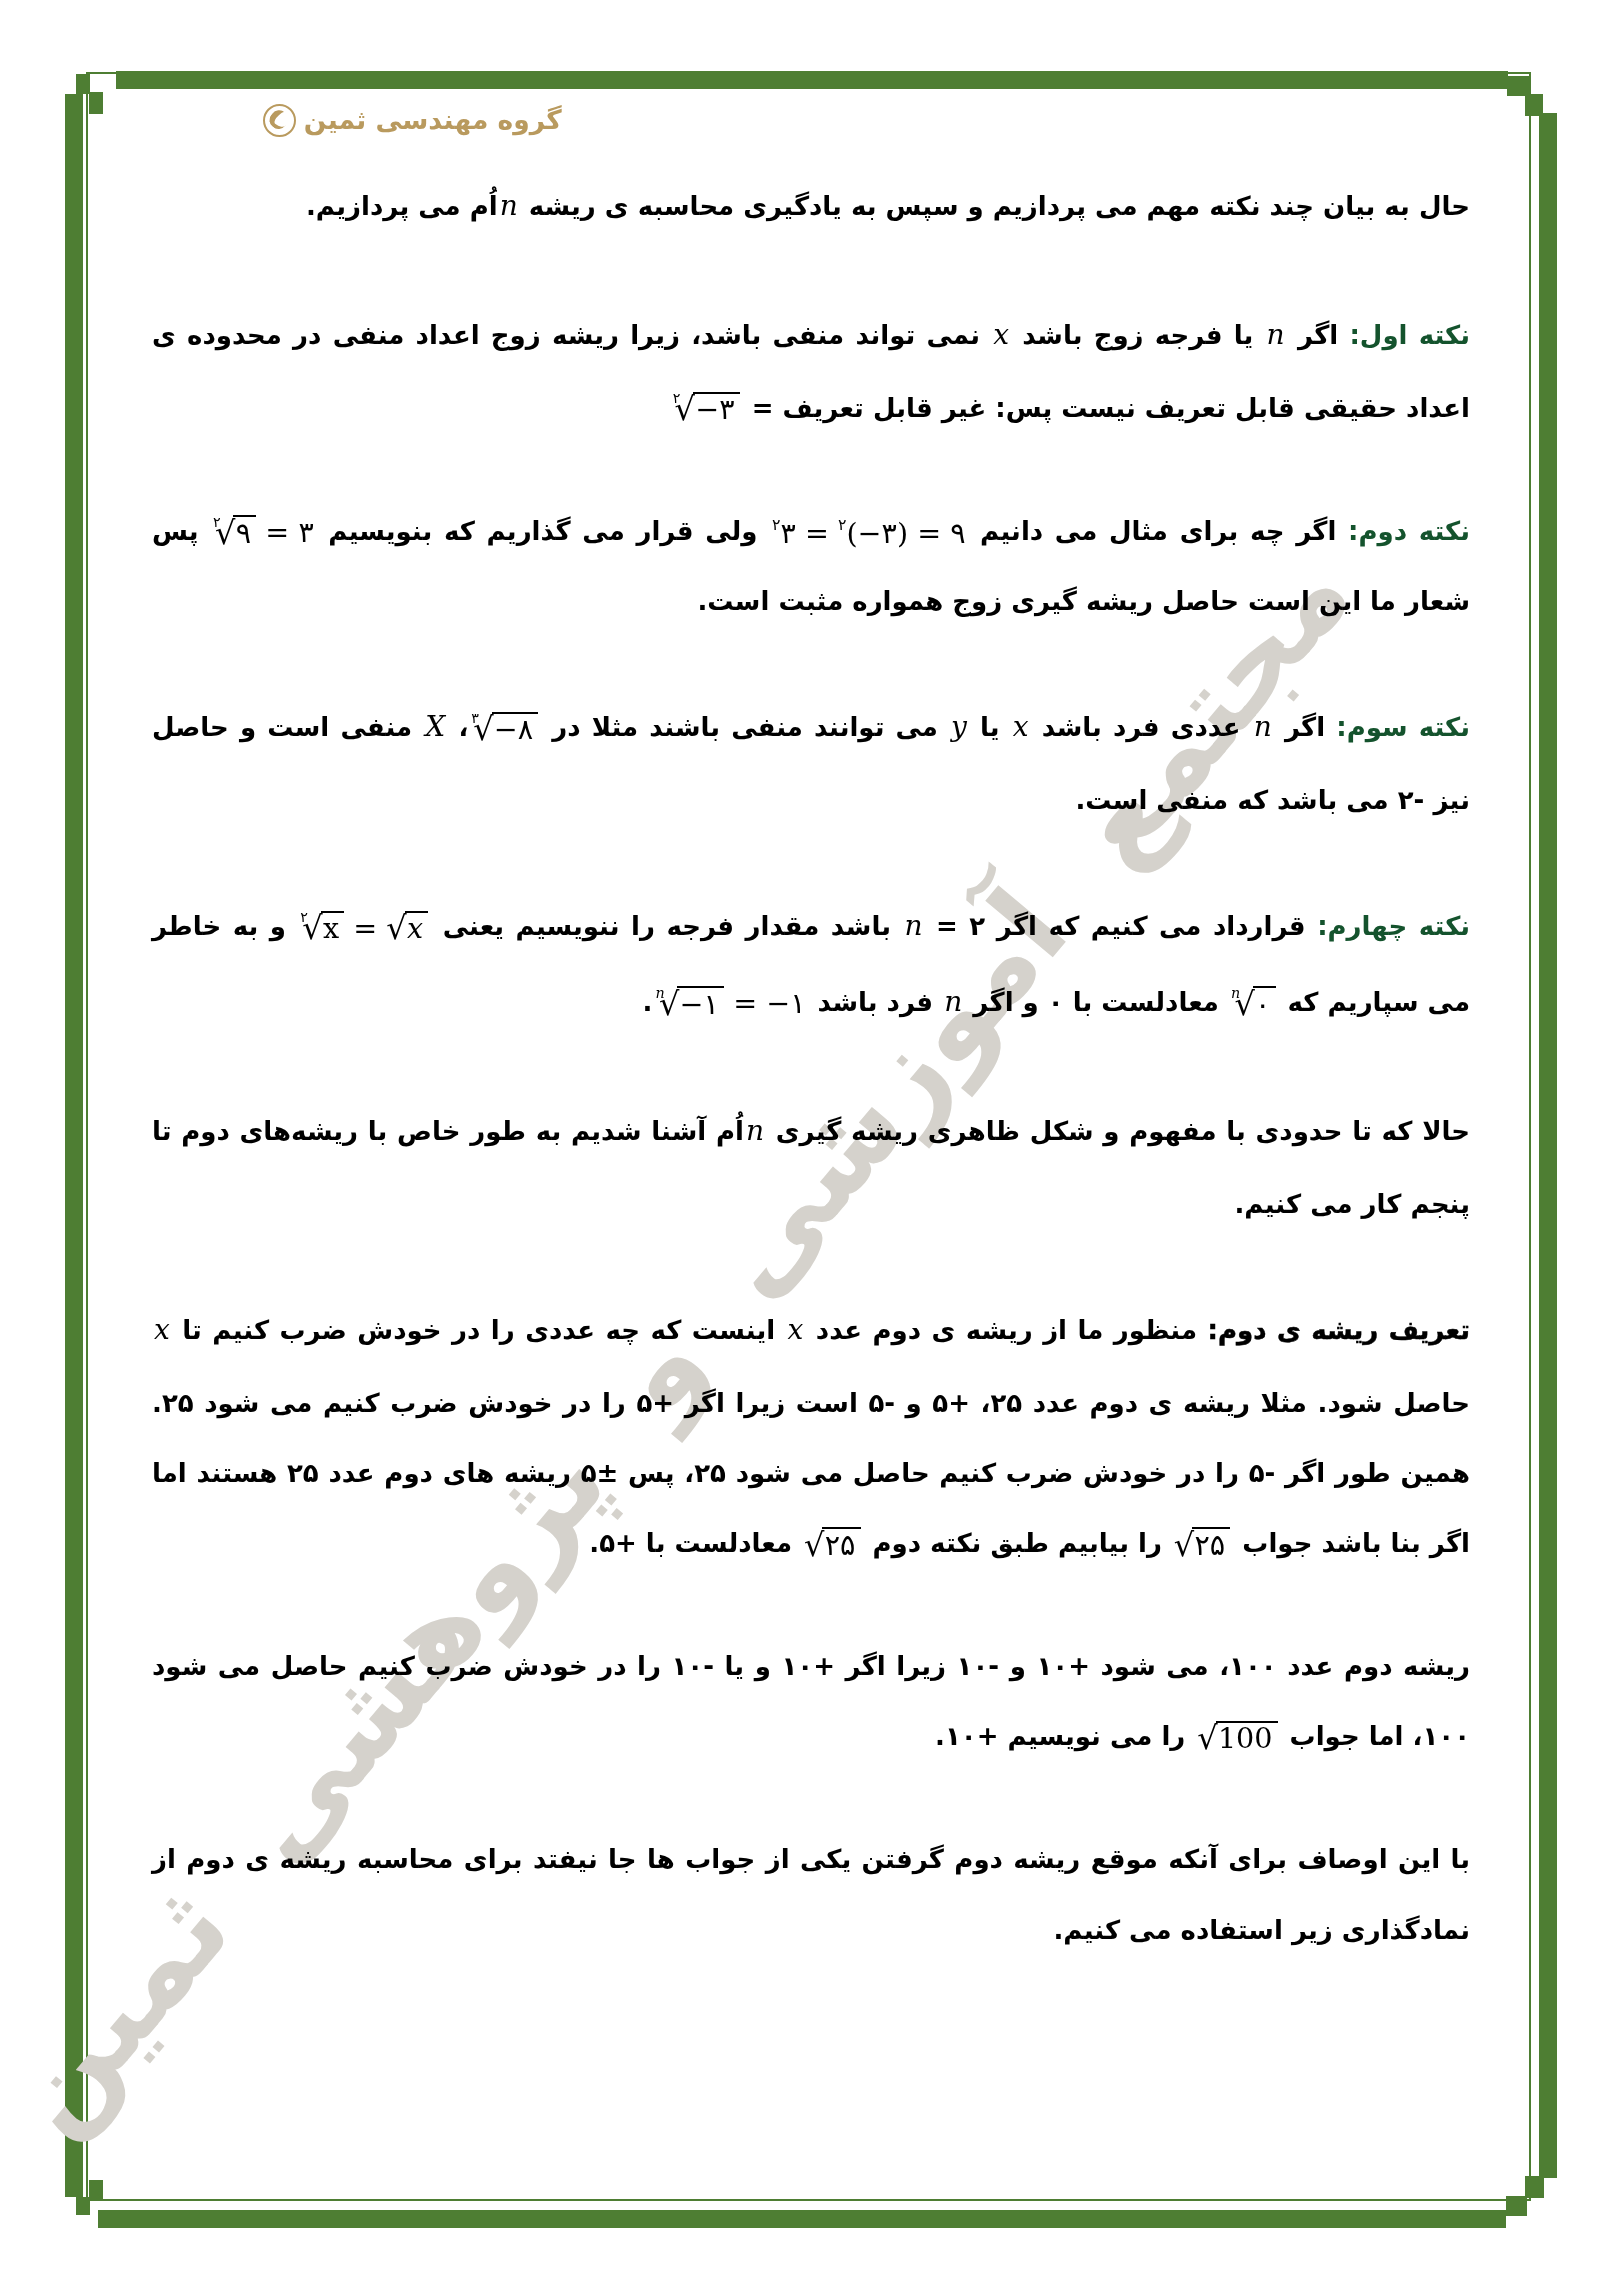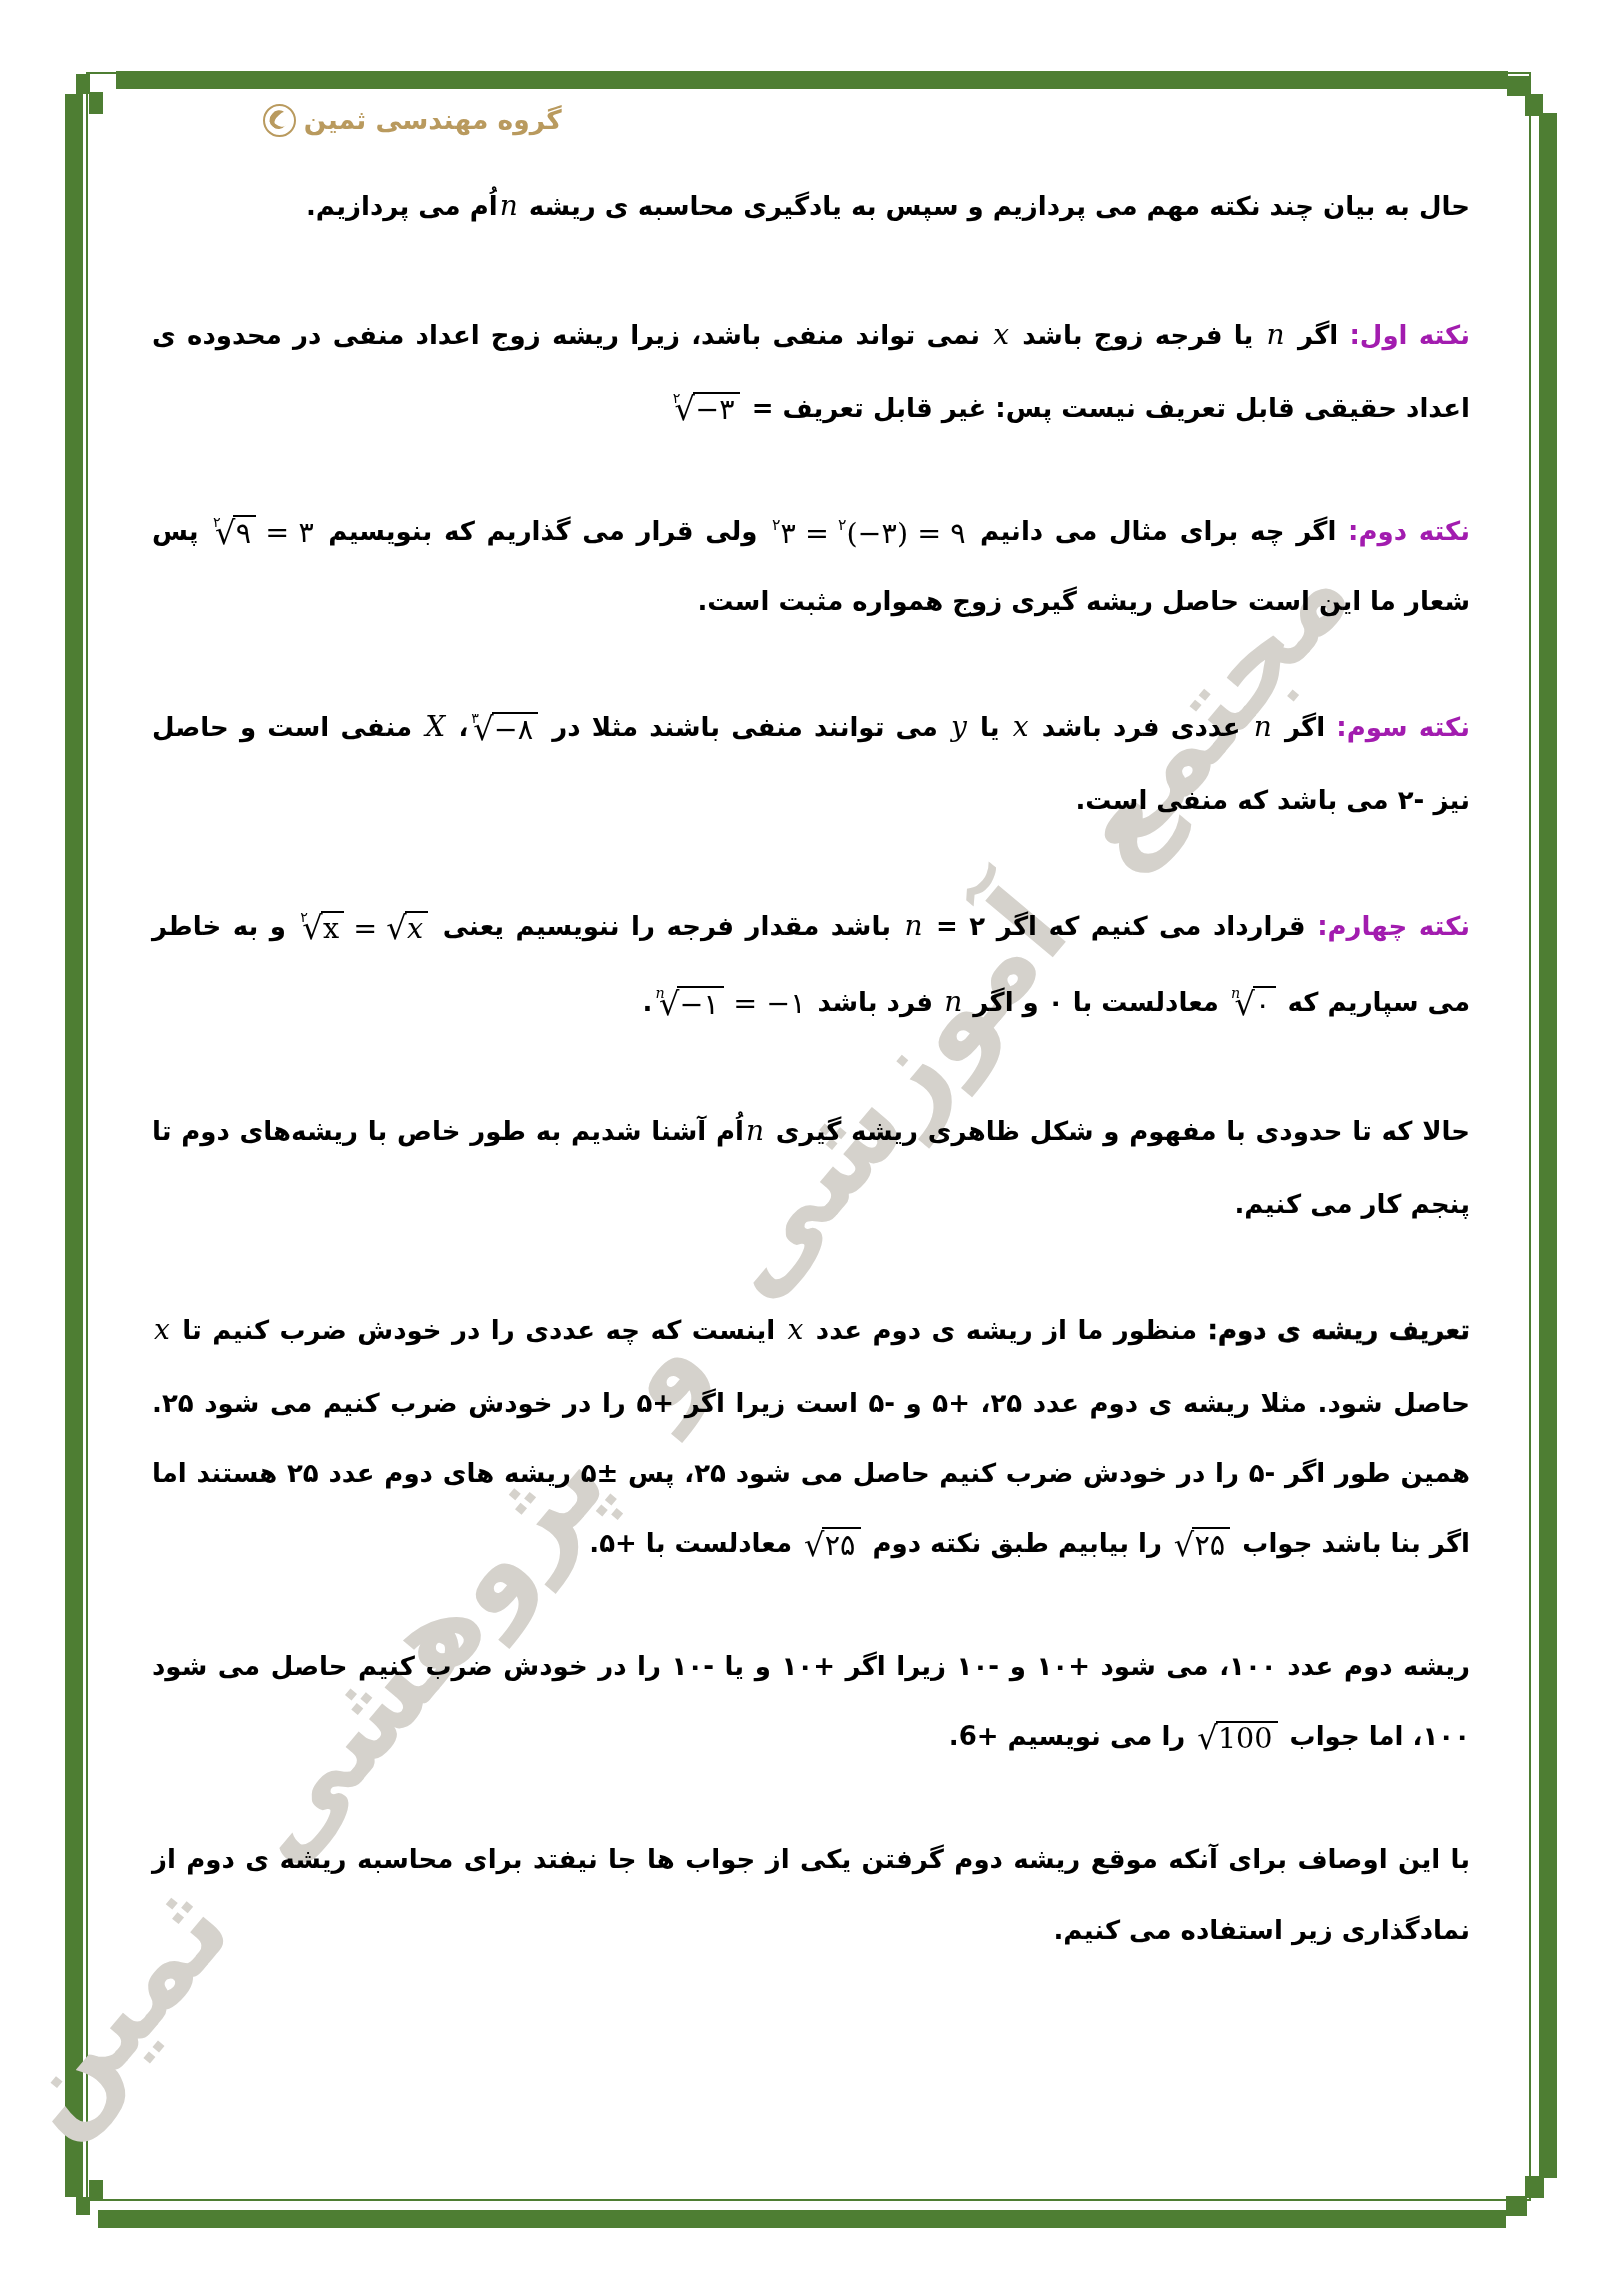--- a/index.html
+++ b/index.html
@@ -40,21 +40,21 @@
     font-size:116px;font-weight:bold;color:#d5d2cc;white-space:nowrap;word-spacing:0.35em;
     direction:rtl;z-index:0;
   }
   
   #content{
     position:absolute;left:152px;top:168px;width:1318px;z-index:1;
     direction:rtl;text-align:justify;color:#000;
     font-size:26px;font-weight:bold;line-height:2.7;
   }
   #content p{margin:0 0 53px 0;}
-  .lbl-red{color:#a21caf;}
+  .lbl-red{color:#14532d;}
   .lbl-bold{font-weight:bold;-webkit-text-stroke:0.5px #000;}
   .lat{font-family:"DejaVu Serif",serif;font-style:italic;font-size:1.08em;font-weight:normal;padding:0 2px;}
   .m{
     direction:ltr;display:inline-block;unicode-bidi:isolate;
     font-family:"DejaVu Serif","DejaVu Sans",serif;font-weight:normal;font-size:1.1em;
     white-space:nowrap;line-height:1;vertical-align:-0.1em;padding:0 2.9px;
   }
   .msup{display:inline-block;font-size:0.55em;transform:translateY(-0.8em);}
   .rad{display:inline-block;white-space:nowrap;}
   .ridx{display:inline-block;font-size:0.5em;transform:translateY(-1.1em);margin-right:-0.4em;position:relative;z-index:2;}
@@ -91,16 +91,16 @@
 <div id="watermark">مجتمع آموزشی و پژوهشی ثمین</div>
 
 <main id="content">
     <p class="para"><span class="run-text">حال به بیان چند نکته مهم می پردازیم و سپس به یادگیری محاسبه ی ریشه </span><span class="lat">n</span><span class="run-text">اُم می پردازیم.</span></p>
     <p class="para"><span class="lbl-red">نکته اول:</span><span class="run-text"> اگر </span><span class="lat">n</span><span class="run-text"> یا فرجه زوج باشد </span><span class="lat">x</span><span class="run-text"> نمی تواند منفی باشد، زیرا ریشه زوج اعداد منفی در محدوده ی اعداد حقیقی قابل تعریف نیست پس:  غیر قابل تعریف = </span><span class="m" dir="ltr"><span class="rad"><span class="ridx">۲</span><span class="rsq">√</span><span class="rvc">−۳</span></span></span></p>
     <p class="para"><span class="lbl-red">نکته دوم:</span><span class="run-text"> اگر چه برای مثال می دانیم </span><span class="m" dir="ltr"><span class="msup">۲</span><span class="run-text">۳</span><span class="run-text"> = </span><span class="msup">۲</span><span class="run-text">(−۳)</span><span class="run-text"> = </span><span class="run-text">۹</span></span><span class="run-text"> ولی قرار می گذاریم که بنویسیم </span><span class="m" dir="ltr"><span class="rad"><span class="ridx">۲</span><span class="rsq">√</span><span class="rvc">۹</span></span><span class="run-text"> = ۳</span></span><span class="run-text"> پس شعار ما این است حاصل ریشه گیری زوج همواره مثبت است.</span></p>
     <p class="para"><span class="lbl-red">نکته سوم:</span><span class="run-text"> اگر </span><span class="lat">n</span><span class="run-text"> عددی فرد باشد </span><span class="lat">x</span><span class="run-text"> یا </span><span class="lat">y</span><span class="run-text"> می توانند منفی باشند مثلا در </span><span class="m" dir="ltr"><span class="rad"><span class="ridx">۳</span><span class="rsq">√</span><span class="rvc">−۸</span></span></span><span class="run-text">، </span><span class="lat">X</span><span class="run-text"> منفی است و حاصل نیز -۲ می باشد که منفی است.</span></p>
     <p class="para"><span class="lbl-red">نکته چهارم:</span><span class="run-text"> قرارداد می کنیم که اگر </span><span class="lat">n</span><span class="run-text"> = ۲ باشد مقدار فرجه را ننویسیم یعنی </span><span class="m" dir="ltr"><span class="rad"><span class="ridx">۲</span><span class="rsq">√</span><span class="rvc up">x</span></span><span class="run-text"> = </span><span class="rad"><span class="rsq">√</span><span class="rvc it">x</span></span></span><span class="run-text"> و به خاطر می سپاریم که </span><span class="m" dir="ltr"><span class="rad"><span class="ridx it">n</span><span class="rsq">√</span><span class="rvc">۰</span></span></span><span class="run-text"> معادلست با ۰ و اگر </span><span class="lat">n</span><span class="run-text"> فرد باشد </span><span class="m" dir="ltr"><span class="rad"><span class="ridx it">n</span><span class="rsq">√</span><span class="rvc">−۱</span></span><span class="run-text"> = −۱</span></span><span class="run-text">.</span></p>
     <p class="para"><span class="run-text">حالا که تا حدودی با مفهوم و شکل ظاهری ریشه گیری </span><span class="lat">n</span><span class="run-text">اُم آشنا شدیم به طور خاص با ریشه‌های دوم تا پنجم کار می کنیم.</span></p>
     <p class="para"><span class="lbl-bold">تعریف ریشه ی دوم:</span><span class="run-text"> منظور ما از ریشه ی دوم عدد </span><span class="lat">x</span><span class="run-text"> اینست که چه عددی را در خودش ضرب کنیم تا </span><span class="lat">x</span><span class="run-text"> حاصل شود. مثلا ریشه ی دوم عدد ۲۵، +۵ و -۵ است زیرا اگر +۵ را در خودش ضرب کنیم می شود ۲۵. همین طور اگر -۵ را در خودش ضرب کنیم حاصل می شود ۲۵، پس ±۵ ریشه های دوم عدد ۲۵ هستند اما اگر بنا باشد جواب </span><span class="m" dir="ltr"><span class="rad"><span class="rsq">√</span><span class="rvc">۲۵</span></span></span><span class="run-text"> را بیابیم طبق نکته دوم </span><span class="m" dir="ltr"><span class="rad"><span class="rsq">√</span><span class="rvc">۲۵</span></span></span><span class="run-text"> معادلست با +۵.</span></p>
-    <p class="para"><span class="run-text">ریشه دوم عدد ۱۰۰، می شود +۱۰ و -۱۰ زیرا اگر +۱۰ و یا -۱۰ را در خودش ضرب کنیم حاصل می شود ۱۰۰، اما جواب </span><span class="m" dir="ltr"><span class="rad"><span class="rsq">√</span><span class="rvc">100</span></span></span><span class="run-text"> را می نویسیم +6.</span></p>
+    <p class="para"><span class="run-text">ریشه دوم عدد ۱۰۰، می شود +۱۰ و -۱۰ زیرا اگر +۱۰ و یا -۱۰ را در خودش ضرب کنیم حاصل می شود ۱۰۰، اما جواب </span><span class="m" dir="ltr"><span class="rad"><span class="rsq">√</span><span class="rvc">100</span></span></span><span class="run-text"> را می نویسیم +۱۰.</span></p>
     <p class="para"><span class="run-text">با این اوصاف برای آنکه موقع ریشه دوم گرفتن یکی از جواب ها جا نیفتد برای محاسبه ریشه ی دوم از نمادگذاری زیر استفاده می کنیم.</span></p>
   </main>
 
 
 </body></html>

